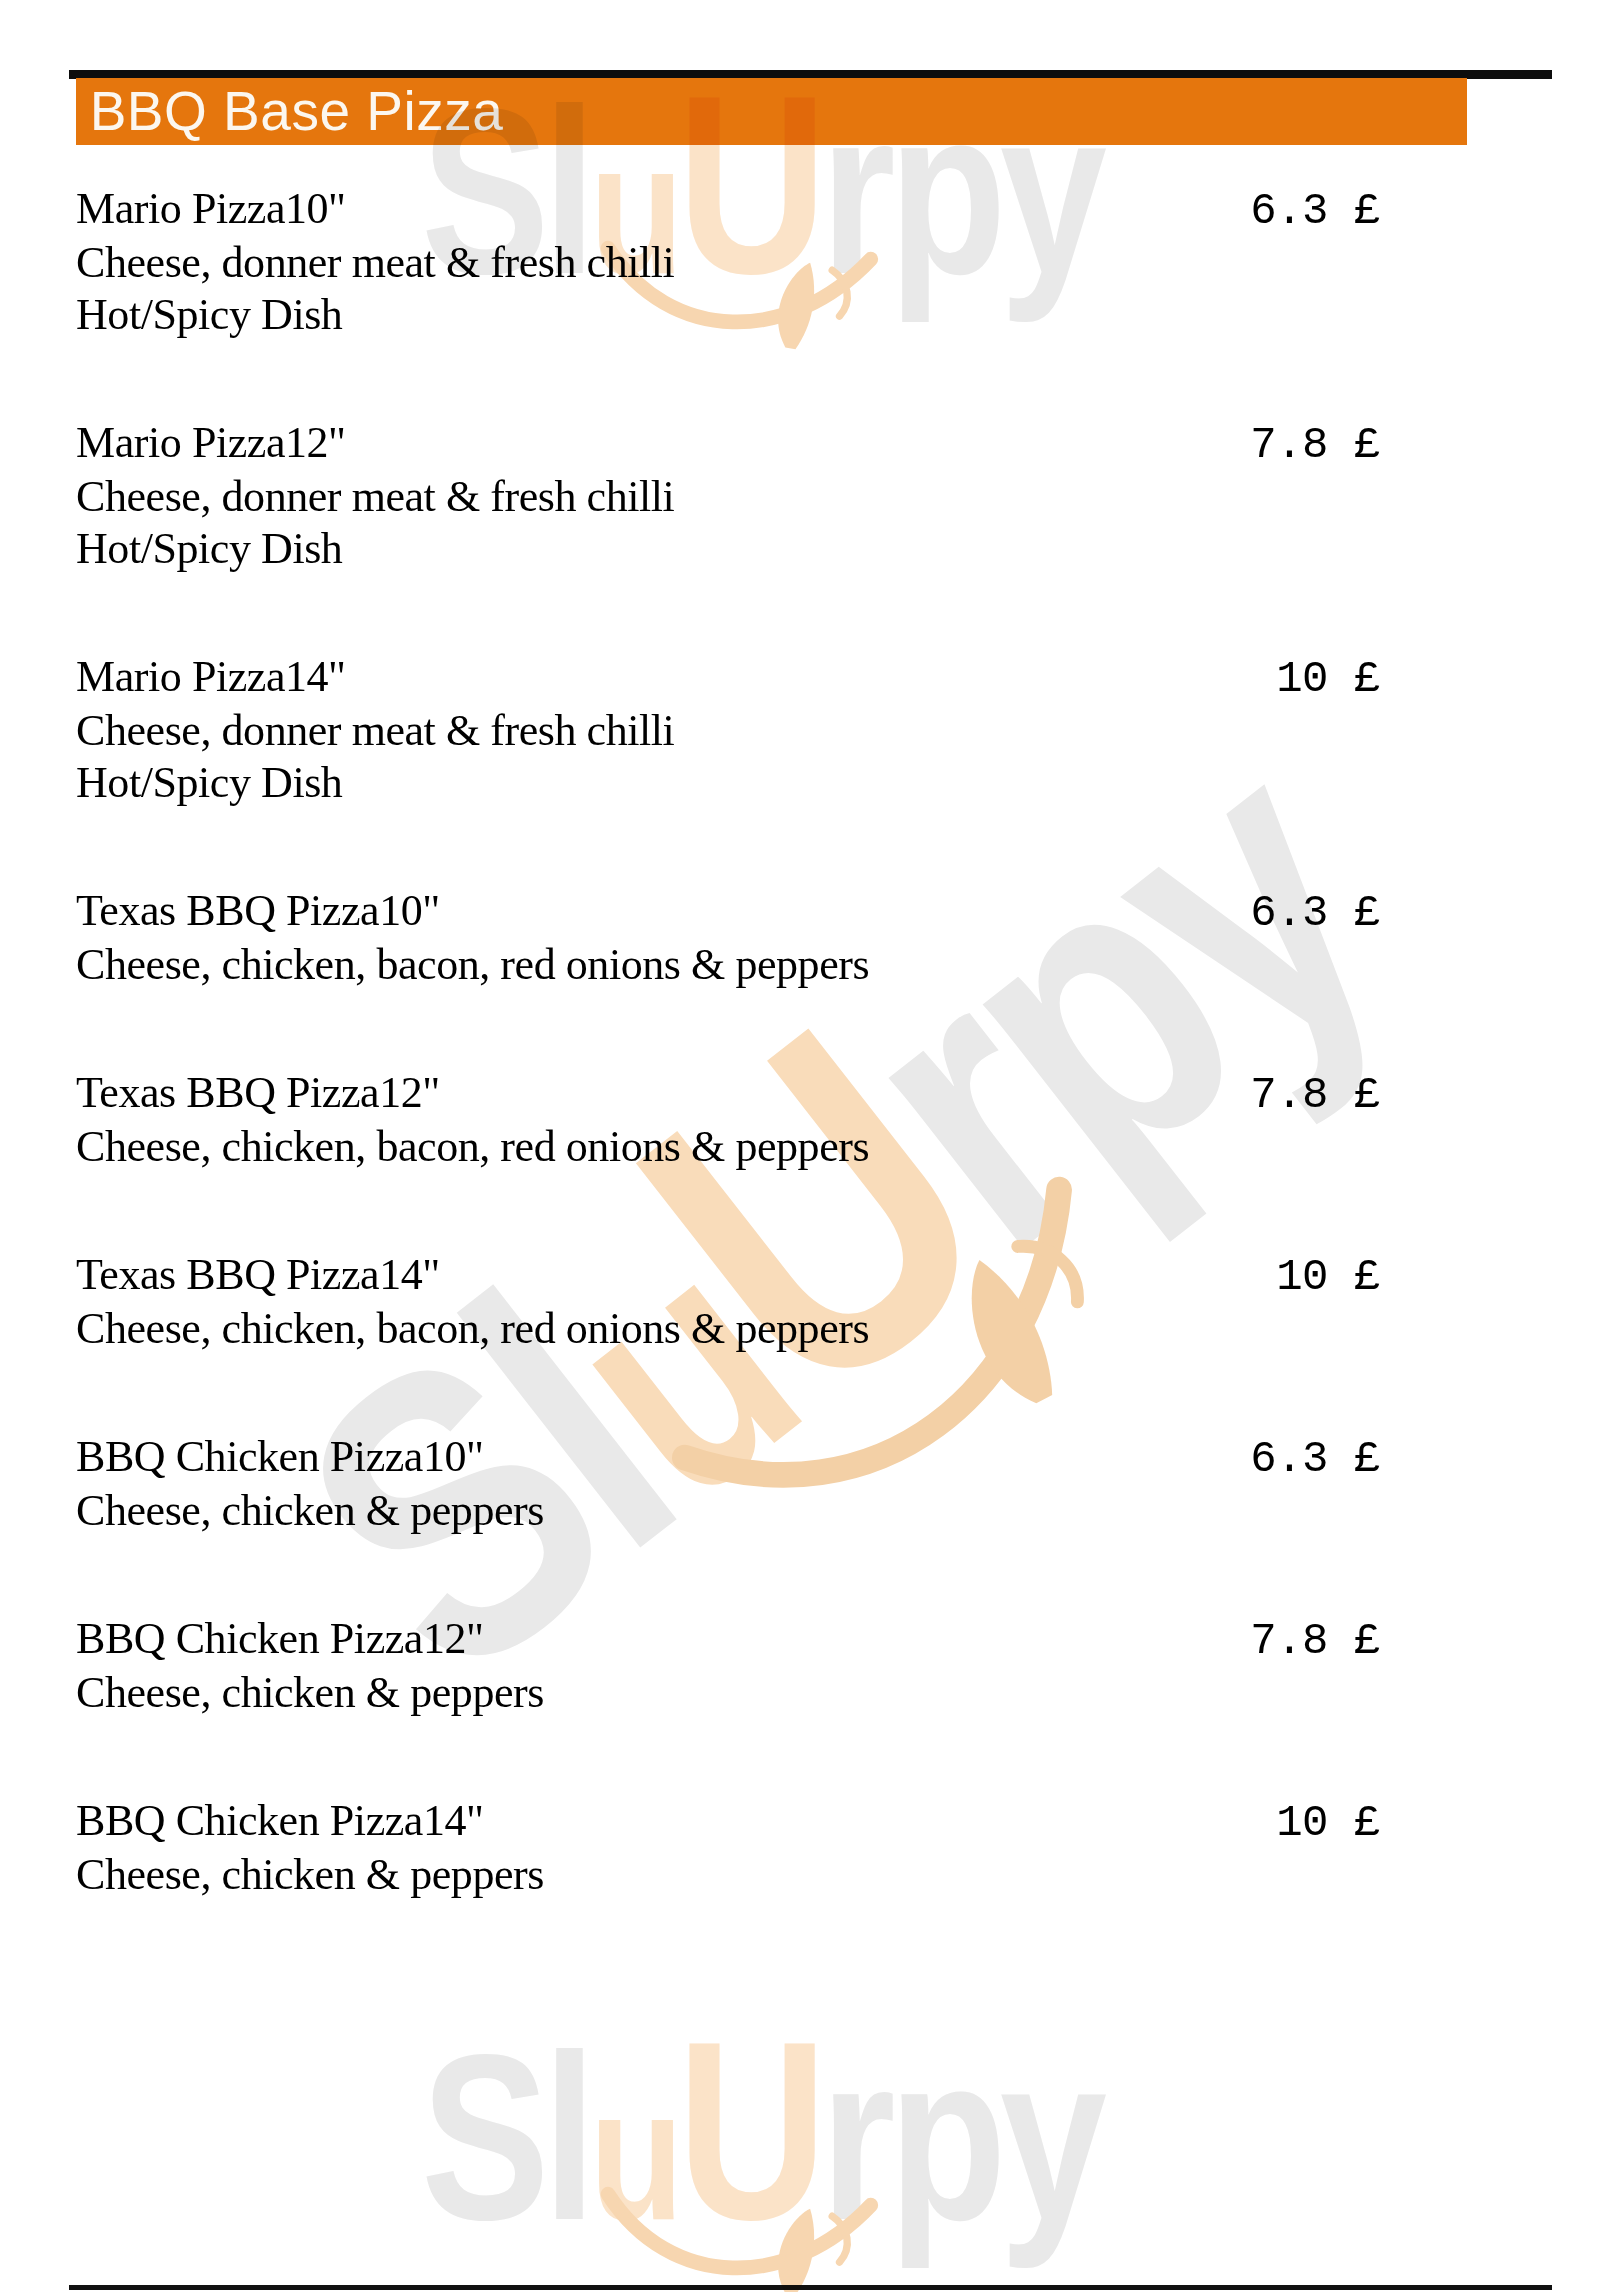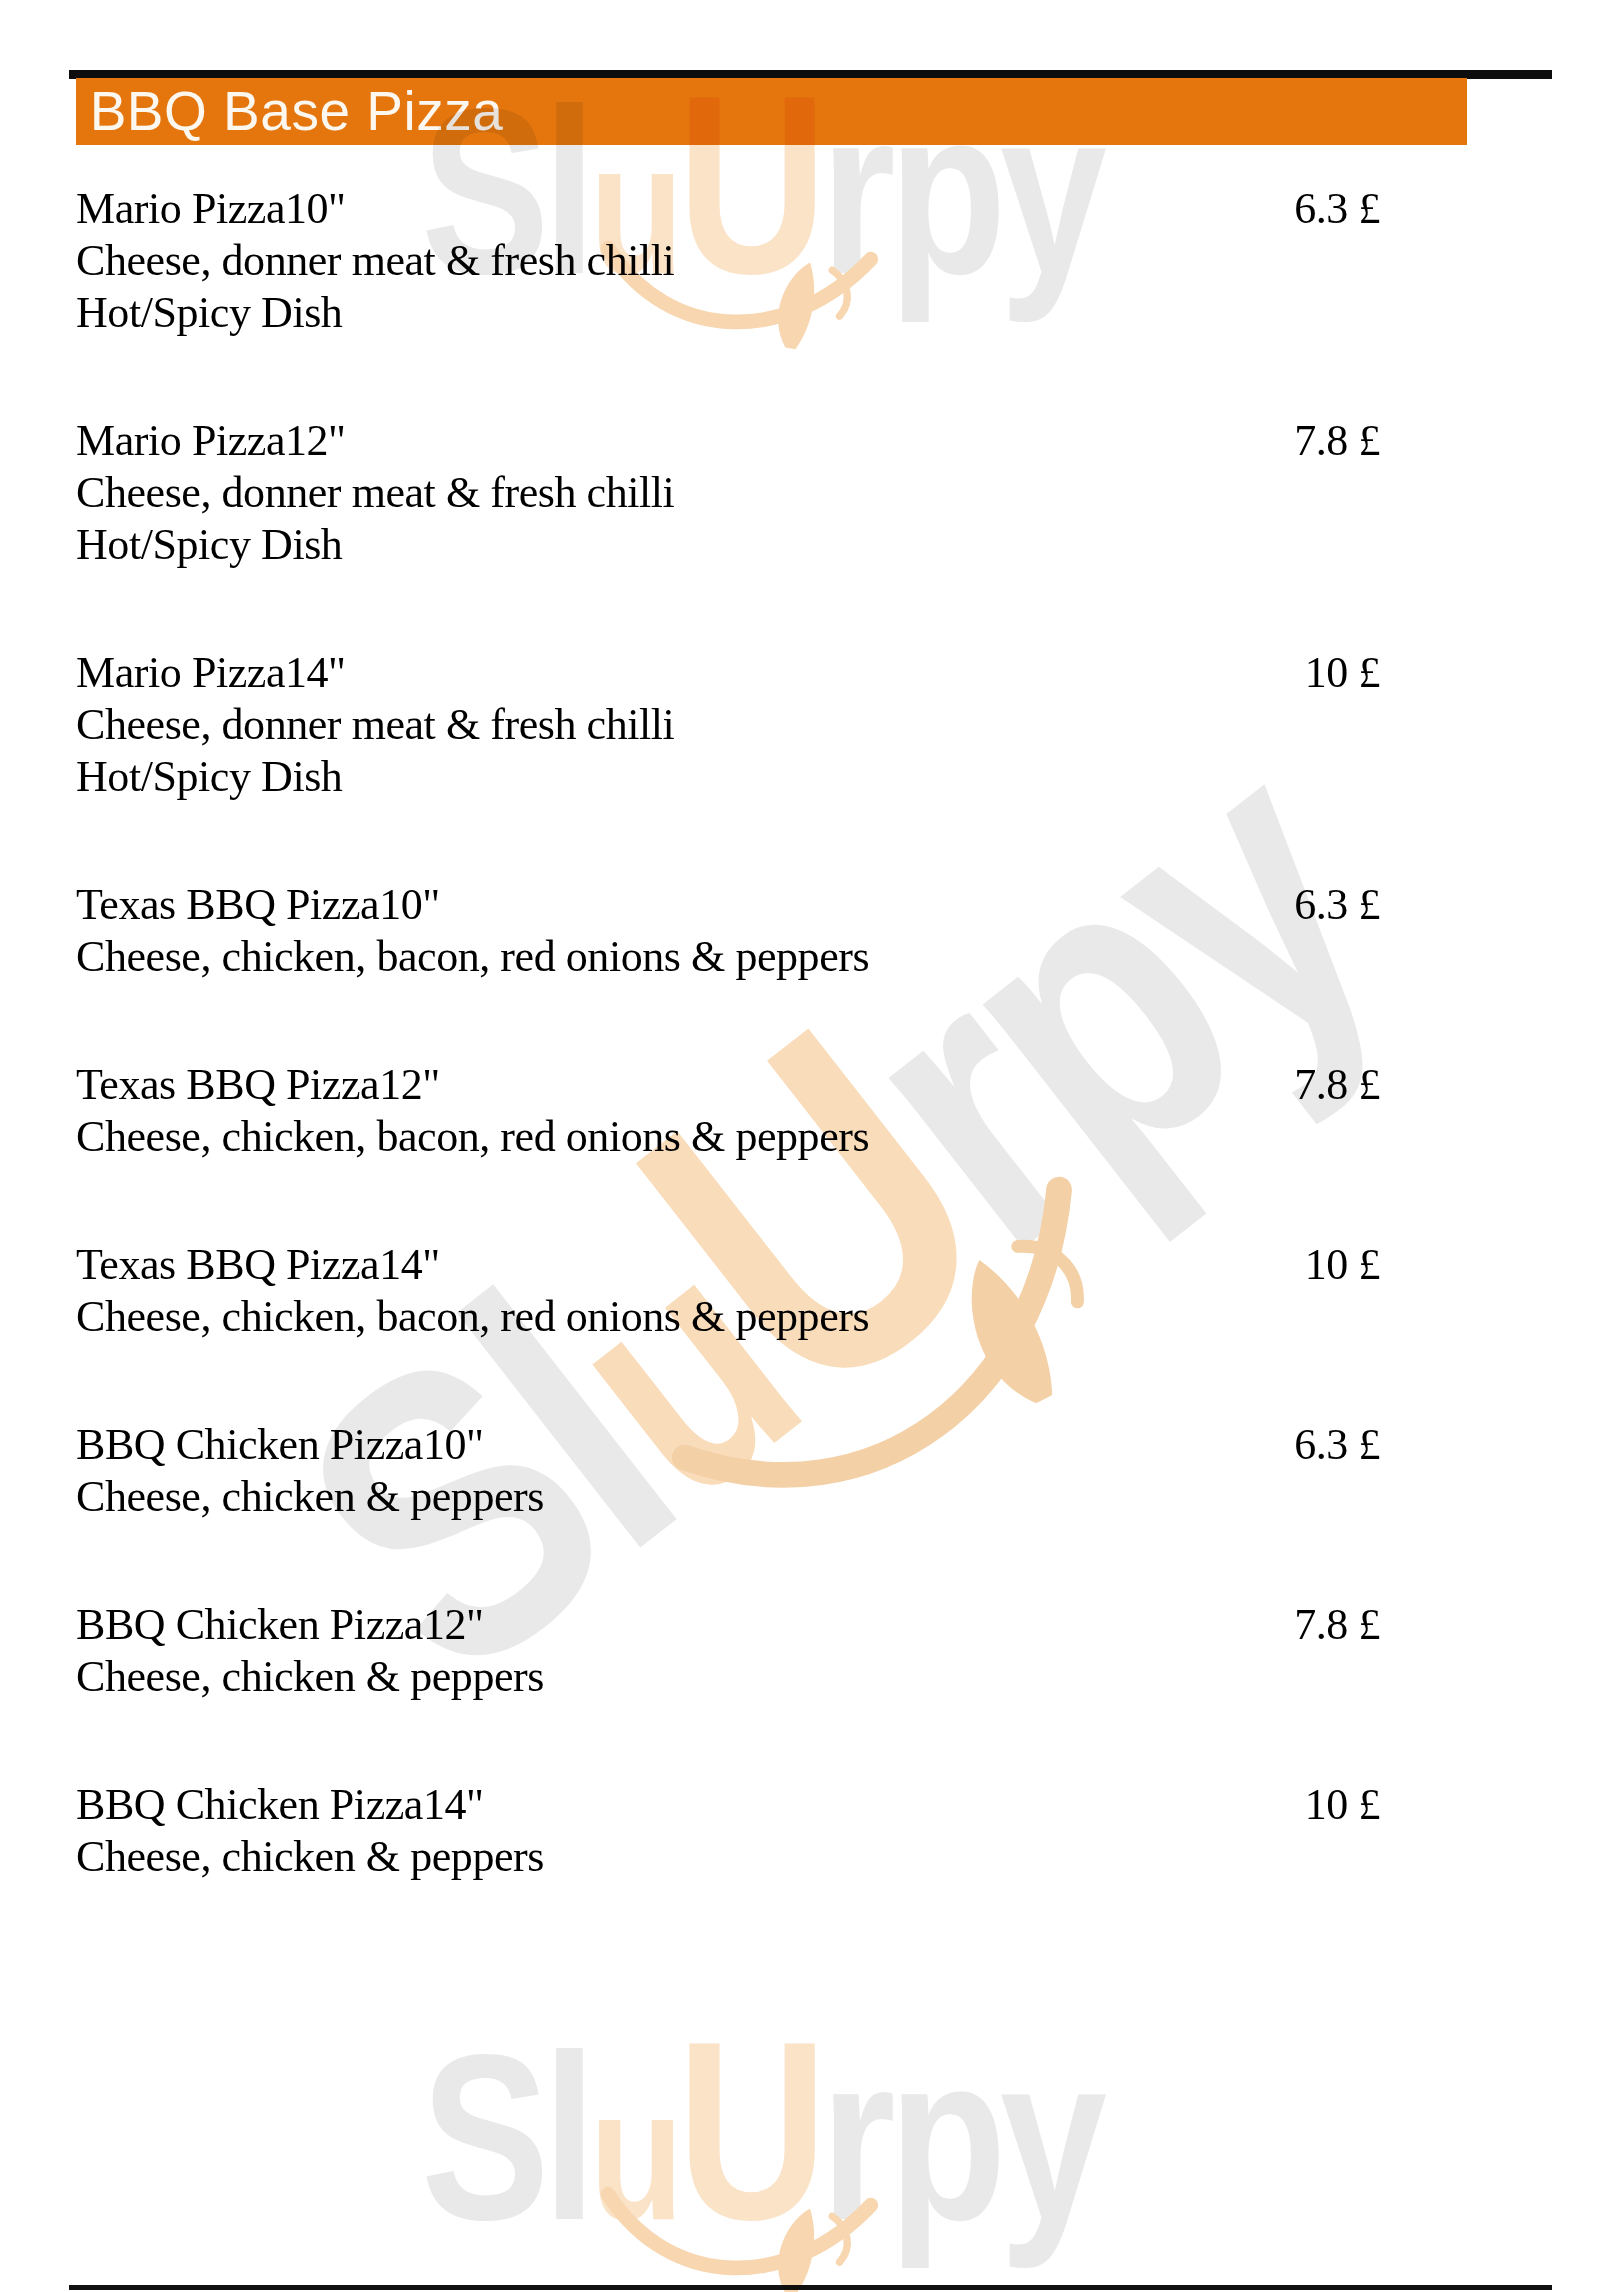--- a/index.html
+++ b/index.html
@@ -41,21 +41,21 @@
     position:absolute;left:76px;top:183px;width:1304px;
   }
   .menu-item{margin-bottom:76px;}
   .item-header{
     display:flex;justify-content:space-between;align-items:baseline;
   }
   .item-name,.item-price,.item-desc,.item-note{
     font-size:44px;line-height:52px;color:#000000;
     letter-spacing:-0.01em;
   }
-  .item-price{text-align:right;white-space:nowrap;}
+  .item-price{text-align:right;white-space:nowrap;font-family:Liberation Mono, monospace;}
 
   
   .wm{
     position:absolute;
     pointer-events:none;
     mix-blend-mode:multiply;
     z-index:5;
   }
   .wm-text{
     font-family:"Liberation Sans", sans-serif;

